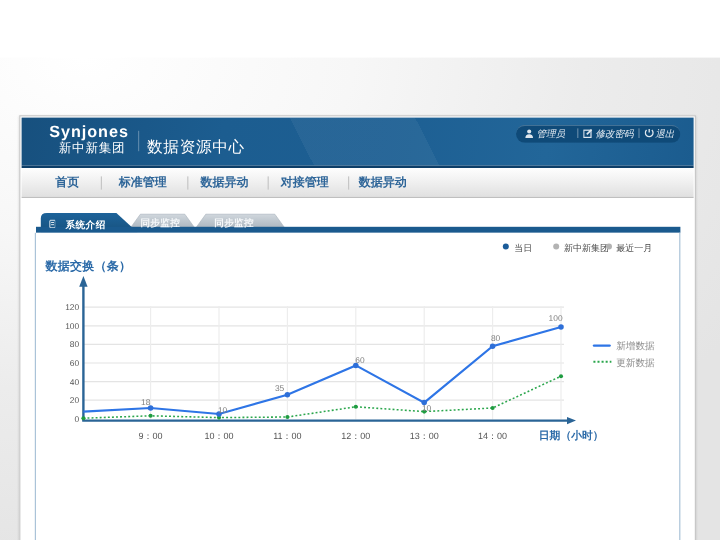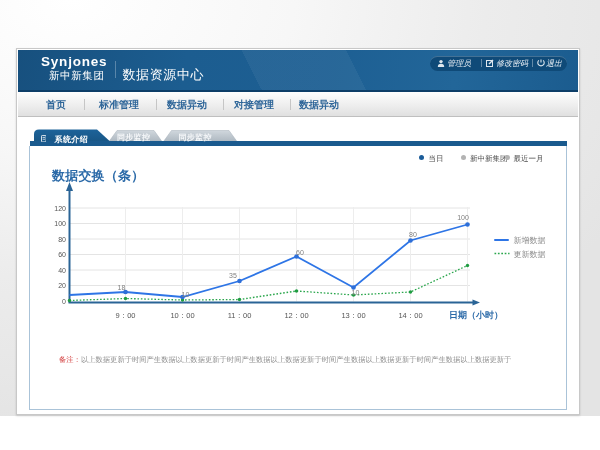--- a/index.html
+++ b/index.html
@@ -1,18 +1,18 @@
 <!DOCTYPE html>
 <html><head>
 <meta charset="utf-8">
 <style>
 * { margin:0; padding:0; box-sizing:border-box; }
 html,body { width:600px; height:450px; overflow:hidden; font-family:"Liberation Sans", sans-serif; background:#fff; }
 .abs { position:absolute; }
-#stage { position:relative; width:600px; height:326px; }
+#stage { position:relative; width:600px; height:326px;margin-top:48px; }
 #bgband { left:0; top:0; width:600px; height:416px;
   background:radial-gradient(ellipse 640px 430px at 70px 0px,#ffffff 0%,#f7f7f7 35%,#ececec 65%,#e4e4e4 100%); }
 #card { left:16px; top:48px; width:564px; height:367px; background:#fff;
   border:1px solid #c8c8c8; box-shadow:0 1px 2px rgba(0,0,0,0.15); }
 #header { left:18px; top:50px; width:560px; height:40px;
   background:
     linear-gradient(63deg, rgba(255,255,255,0) 42%, rgba(255,255,255,0.05) 42%, rgba(255,255,255,0.05) 60%, rgba(255,255,255,0) 60%),
     linear-gradient(100deg,#17507e 0%,#1c5d90 30%,#1d5f93 55%,#226699 78%,#1b5c8f 100%);
 }
 #logo1 { left:41px; top:54px; font-size:13.5px; font-weight:bold; color:#fff; letter-spacing:0.8px; }
@@ -28,21 +28,21 @@
   background:linear-gradient(#fefefe,#eeeeee 55%,#e0e0e0); border-bottom:1px solid #bfbfbf; }
 .navitem { position:absolute; top:92px; height:25px; line-height:25px; font-size:10px; font-weight:bold; color:#2f6699; }
 .navsep { position:absolute; top:99px; width:1px; height:11px; background:#c6c6c6; }
 #strip { left:30px; top:141px; width:537px; height:4.5px; background:#1a5a8e; }
 .tabtxt { position:absolute; color:#fff; font-weight:bold; }
 #tabtxt1 { left:54.5px; top:133.5px; font-size:8px; letter-spacing:0.4px; }
 #tabtxt2 { left:117px; top:132px; font-size:8px; letter-spacing:0.3px; color:#f6f8fa; }
 #tabtxt3 { left:178.5px; top:132px; font-size:8px; letter-spacing:0.3px; color:#f6f8fa; }
 #panel { left:29px; top:145.5px; width:538px; height:264px; background:#fff;
   border:1px solid #aac3d8; border-top:none; }
-#ctitle { left:52px; top:167px; font-size:13px; font-weight:bold; color:#2b6aa8; letter-spacing:0.2px; }
+#ctitle { left:38px; top:167px; font-size:10px; font-weight:bold; color:#2b6aa8; letter-spacing:0.2px; }
 .ldot { position:absolute; width:5px; height:5px; border-radius:50%; top:155px; }
 .ltxt { position:absolute; top:153.5px; font-size:7.5px; color:#4a4a4a; }
 .legline { position:absolute; left:494px; width:15px; }
 .legtxt { position:absolute; left:513.5px; font-size:8px; color:#8a8a8a; }
 #note { left:59px; top:355px; width:480px; font-size:7.3px; color:#8f8f8f; letter-spacing:0; }
 #note b { color:#d34040; font-weight:normal; }
 </style>
 </head>
 <body>
 <div id="stage">
@@ -189,14 +189,13 @@
     </g>
   </svg>
 
   <div class="legline" style="top:238.5px;height:2px;background:#2e75e6;border-radius:1px"></div>
   <div class="legtxt" style="top:234.5px">新增数据</div>
   <svg class="abs" style="left:494px;top:252px" width="16" height="3" viewBox="0 0 16 3">
       <line x1="0.5" y1="1.5" x2="15.5" y2="1.5" stroke="#2aa64c" stroke-width="1.6" stroke-dasharray="1.7 1.7"></line>
     </svg>
   <div class="legtxt" style="top:248.5px">更新数据</div>
 
-  <div class="abs" id="note"><b>备注：</b>以上数据更新于时间产生数据以上数据更新于时间产生数据以上数据更新于时间产生数据以上数据更新于时间产生数据以上数据更新于</div>
 </div>
 
 </body></html>

